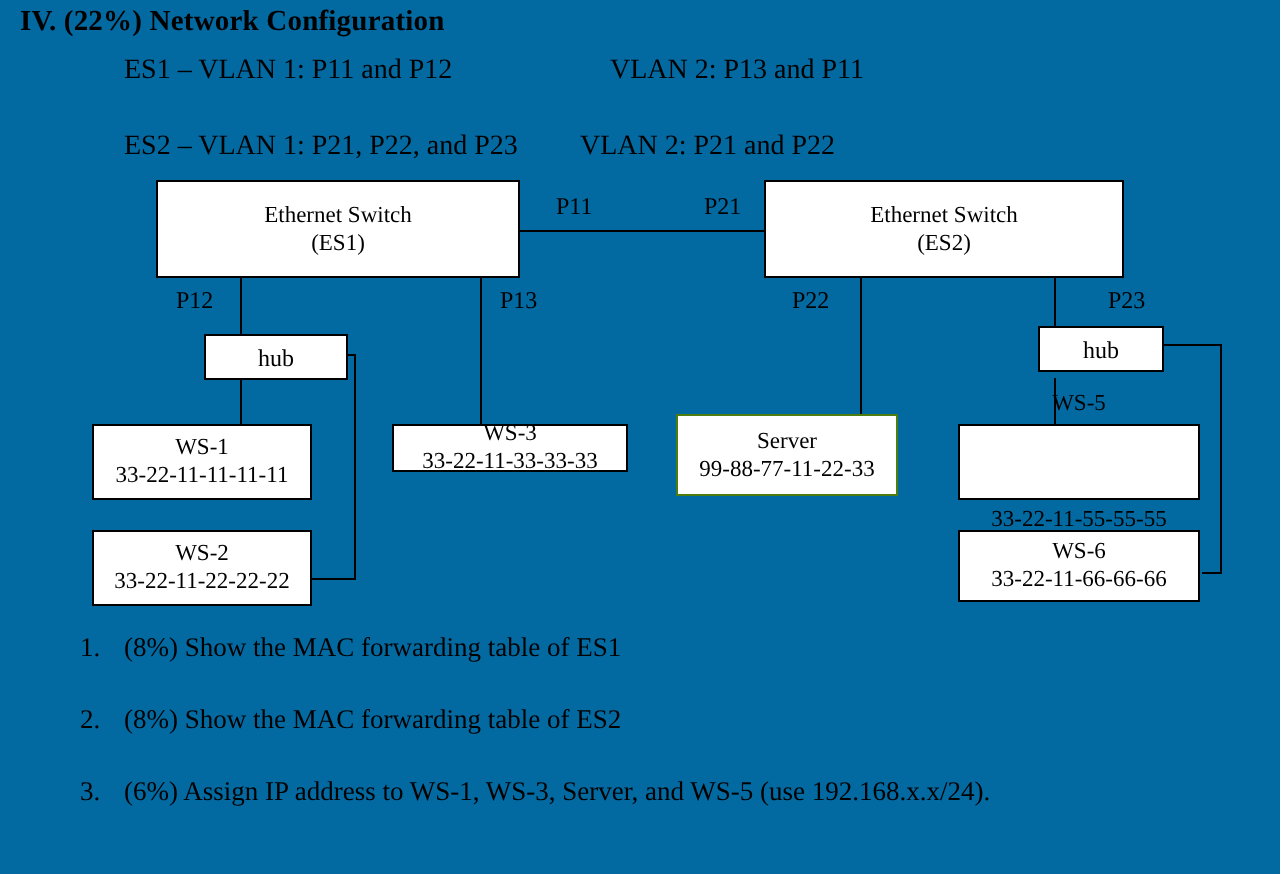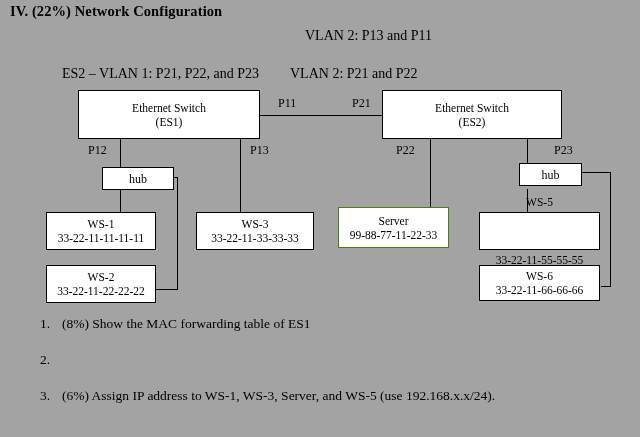--- a/index.html
+++ b/index.html
@@ -4,21 +4,21 @@
 <style>
   html, body {
     margin: 0;
     padding: 0;
     background: #ffffff;
   }
   #page {
     position: relative;
     width: 640px;
     height: 437px;
-    background: #a3a3a3;
+    background: #0369a1;
     font-family: "Liberation Serif", "DejaVu Serif", serif;
     color: #000000;
     overflow: hidden;
   }
 
   
   .title {
     position: absolute;
     left: 10px;
     top: 3px;
@@ -91,20 +91,21 @@
     font-size: 13.5px;
   }
 </style>
 </head>
 <body>
 
 <div id="page">
 
   <div class="title">IV. (22%) Network Configuration</div>
 
+  <div class="vlan-line vlan-left vlan-row1">ES1 – VLAN 1: P11 and P12</div>
   <div class="vlan-line vlan-right1 vlan-row1">VLAN 2: P13 and P11</div>
   <div class="vlan-line vlan-left vlan-row2">ES2 – VLAN 1: P21, P22, and P23</div>
   <div class="vlan-line vlan-right2 vlan-row2">VLAN 2: P21 and P22</div>
 
   <div class="line hline" style="left:258px; top:115px; width:126px;"></div>
 
   <div class="line vline" style="left:120px; top:139px; height:29px;"></div>
   <div class="line vline" style="left:240px; top:139px; height:74px;"></div>
 
   <div class="line vline" style="left:430px; top:139px; height:69px;"></div>
@@ -143,21 +144,21 @@
   <div class="box" style="left:46px; top:212px; width:110px; height:38px;">
     <span class="l1">WS-1</span>
     <span class="l2">33-22-11-11-11-11</span>
   </div>
 
   <div class="box" style="left:46px; top:265px; width:110px; height:38px;">
     <span class="l1">WS-2</span>
     <span class="l2">33-22-11-22-22-22</span>
   </div>
 
-  <div class="box" style="left:196px; top:212px; width:118px; height:38px;">
+  <div class="box" style="left:196px; top:212px; width:118px; height:24px;">
     <span class="l1">WS-3</span>
     <span class="l2">33-22-11-33-33-33</span>
   </div>
 
   <div class="box thick" style="left:338px; top:207px; width:111px; height:41px;">
     <span class="l1">Server</span>
     <span class="l2">99-88-77-11-22-33</span>
   </div>
 
   <div class="box" style="left:479px; top:212px; width:121px; height:38px;gap:44px;">
@@ -174,17 +175,18 @@
   <div class="port" style="left:352px; top:96px;text-align:right;">P21</div>
   <div class="port" style="left:88px;  top:143px;">P12</div>
   <div class="port" style="left:250px; top:143px;">P13</div>
   <div class="port" style="left:396px; top:143px;">P22</div>
   <div class="port" style="left:554px; top:143px;">P23</div>
 
   <div class="qnum" style="left:40px; top:316px;">1.</div>
   <div class="qitem" style="left:62px; top:316px;">(8%) Show the MAC forwarding table of ES1</div>
 
   <div class="qnum" style="left:40px; top:352px;">2.</div>
+  <div class="qitem" style="left:62px; top:352px;">(8%) Show the MAC forwarding table of ES2</div>
 
   <div class="qnum" style="left:40px; top:388px;">3.</div>
   <div class="qitem" style="left:62px; top:388px;">(6%) Assign IP address to WS-1, WS-3, Server, and WS-5 (use 192.168.x.x/24).</div>
 
 </div>
 
 </body></html>

